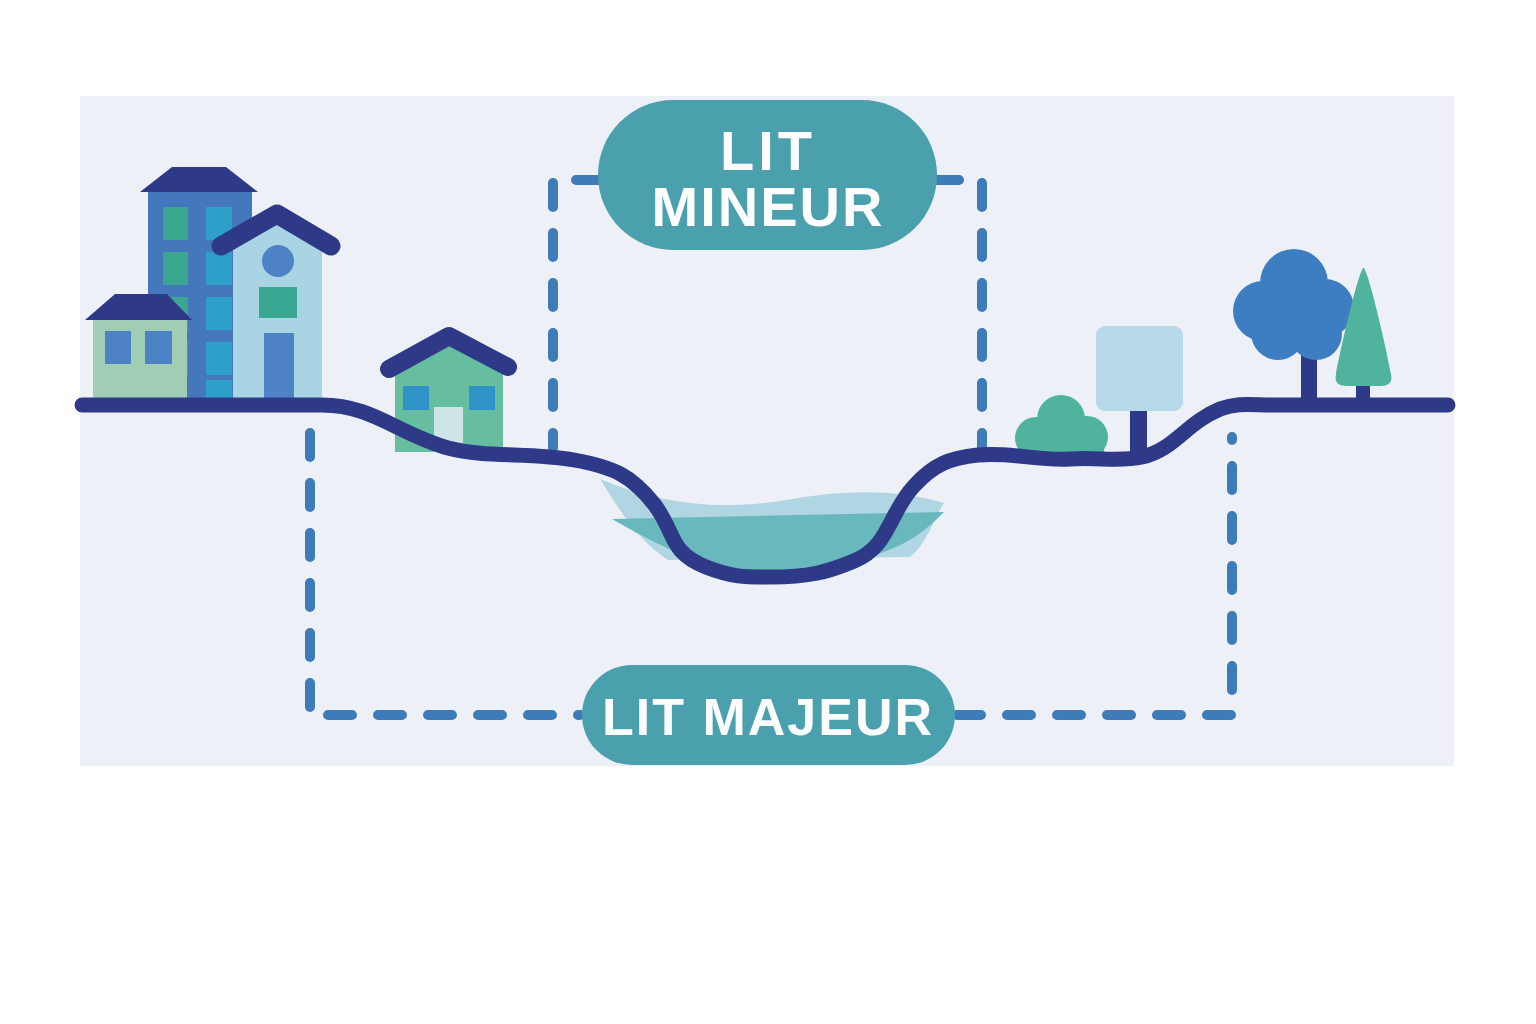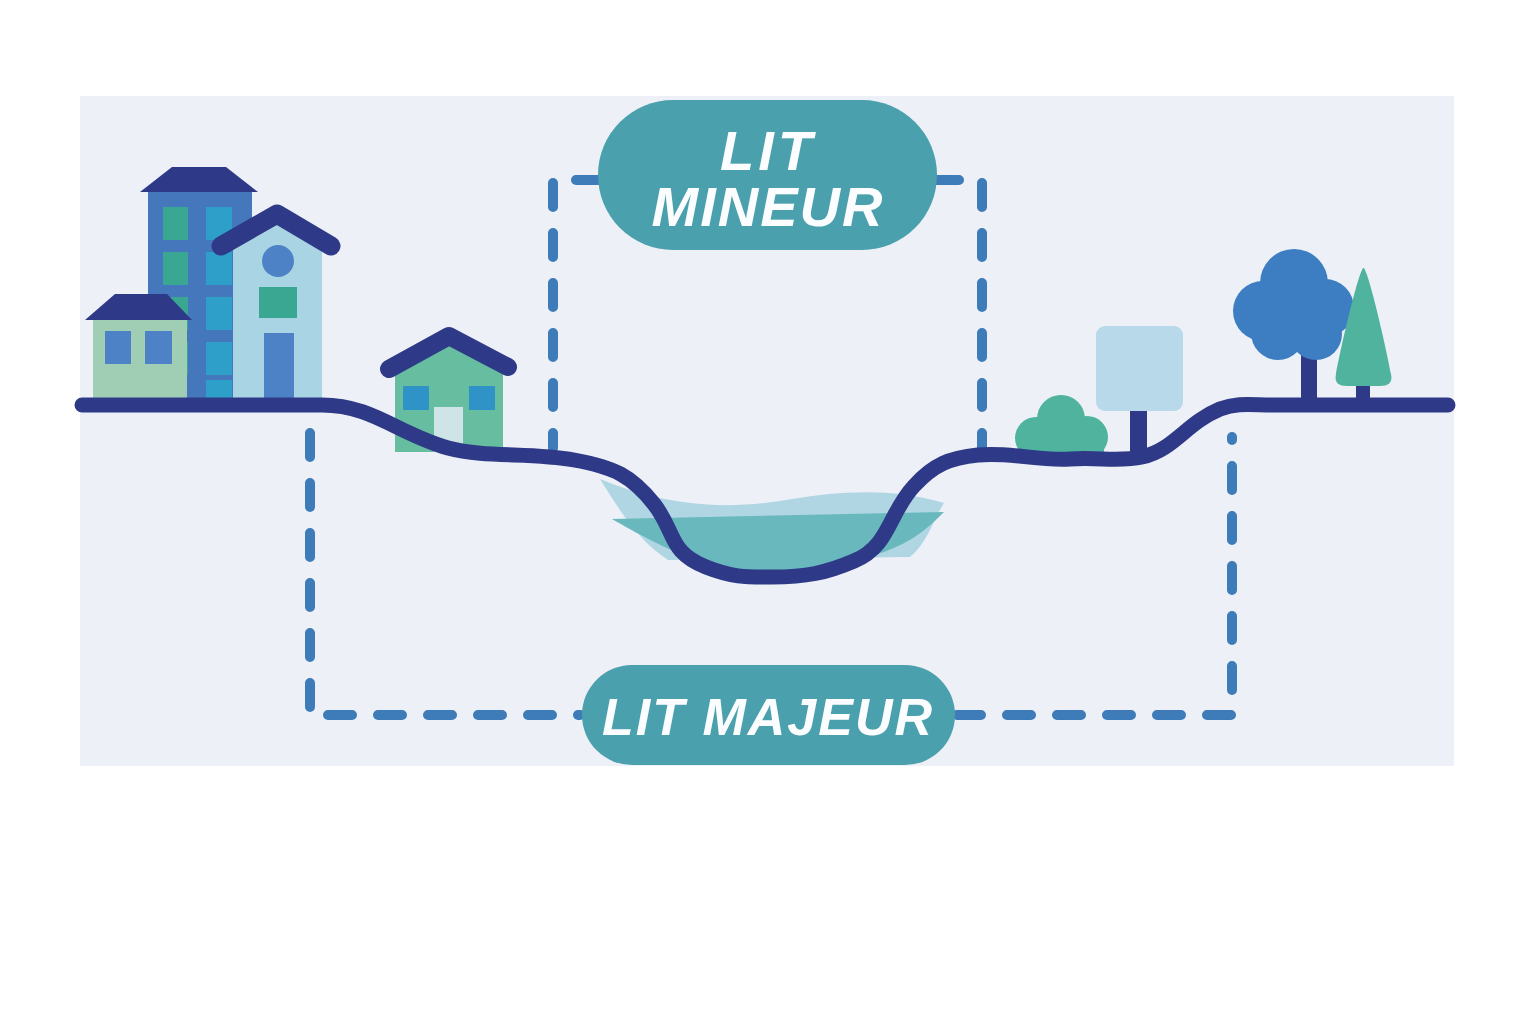--- a/index.html
+++ b/index.html
@@ -9,21 +9,20 @@
     width: 1536px;
     height: 1024px;
     overflow: hidden;
     font-family: "Liberation Sans", sans-serif;
   }
   .stage {
     position: relative;
     width: 1536px;
     height: 1024px;
     background: var(--canvas, #ffffff);
-    font-style: italic;
   }
   svg { display: block; }
   .badge-text {
     font-family: "Liberation Sans", "DejaVu Sans", sans-serif;
     font-weight: bold;
     fill: var(--badge-text, #fbfdfe);
   }
 </style>
 </head>
 <body>

